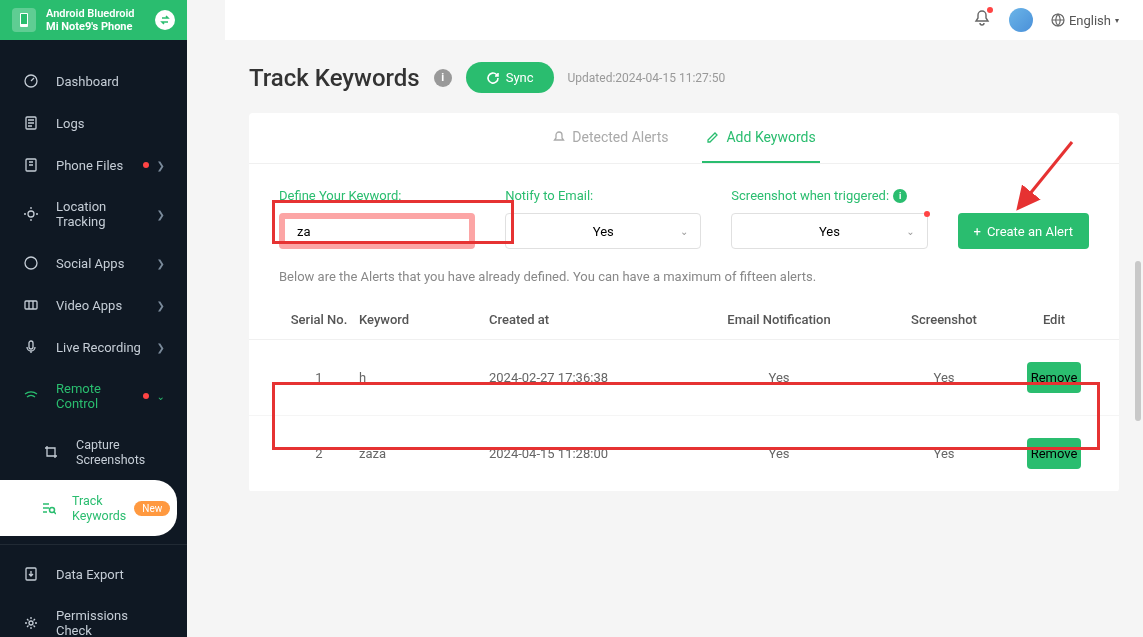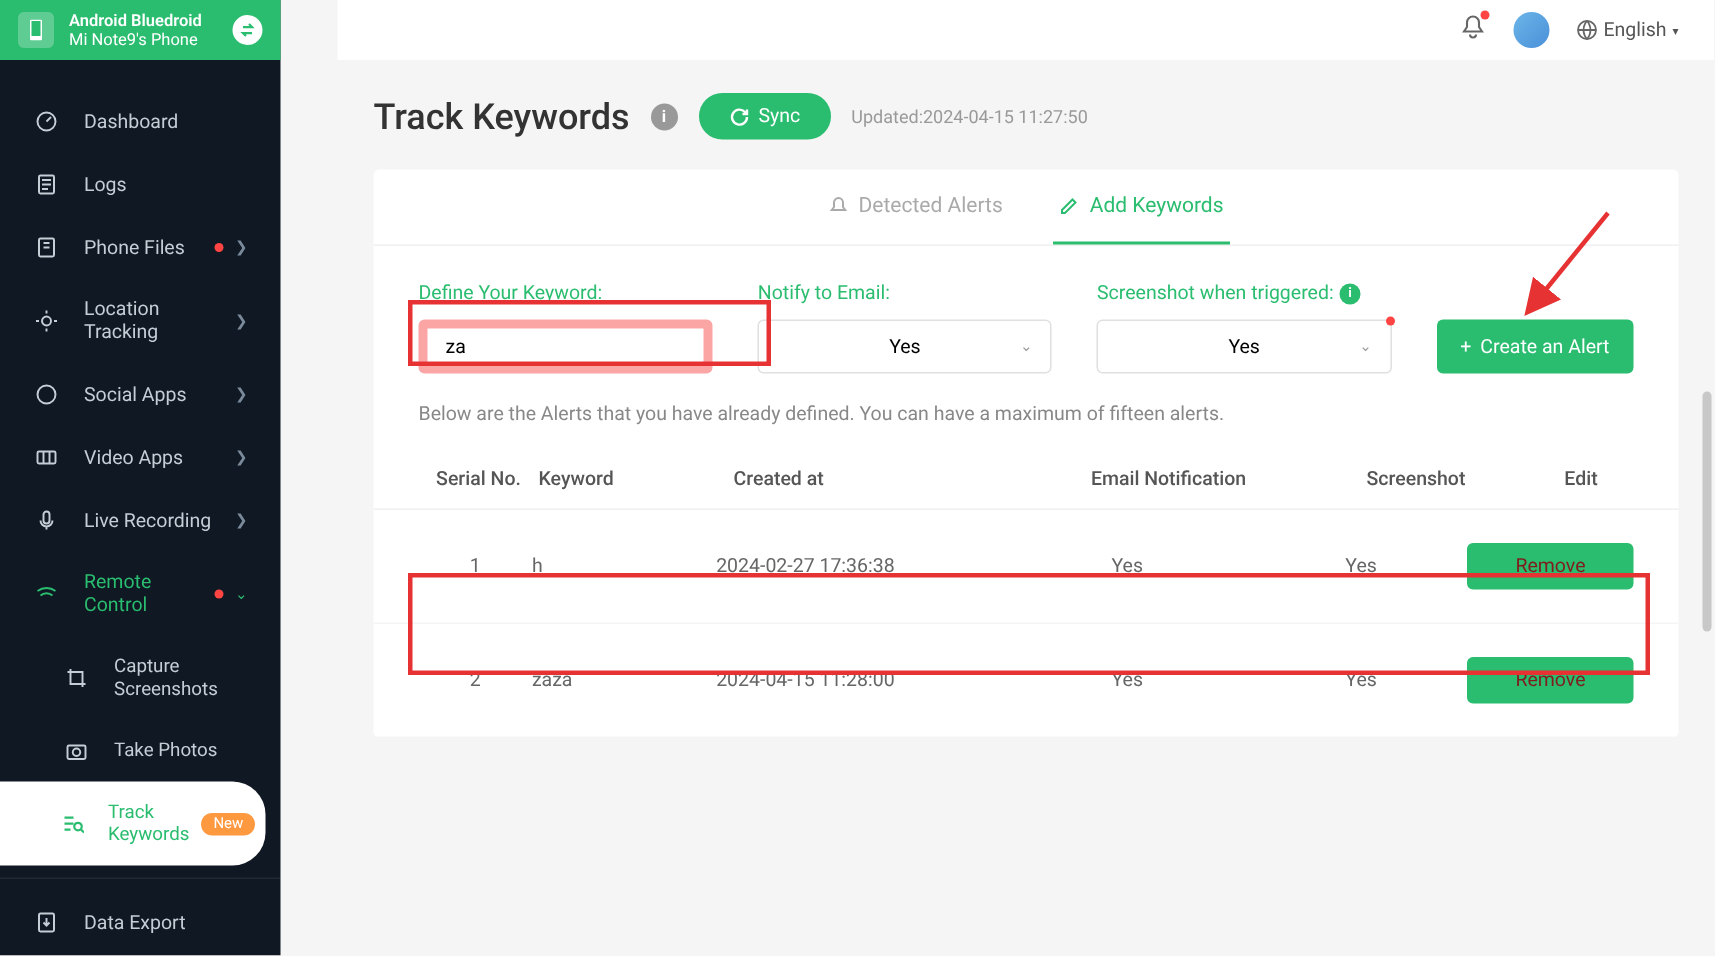--- a/index.html
+++ b/index.html
@@ -3,21 +3,21 @@
 <meta charset="utf-8">
 <style>
 * { margin: 0; padding: 0; box-sizing: border-box; font-family: -apple-system, BlinkMacSystemFont, "Segoe UI", Roboto, sans-serif; }
 body { background: #f5f5f5; width: 1143px; height: 637px; overflow: hidden; position: relative; }
 
 .sidebar { width: 187px; height: 637px; background: #0f1823; position: absolute; left: 0; top: 0; }
 .sidebar-header { background: #2abd6f; height: 40px; display: flex; align-items: center; padding: 0 12px; }
 .device-icon { width: 24px; height: 24px; background: rgba(255,255,255,0.25); border-radius: 4px; margin-right: 10px; display: flex; align-items: center; justify-content: center; }
 .device-info { flex: 1; color: #fff; font-size: 11px; line-height: 1.2; }
 .device-name { font-weight: 600; }
-.device-phone { font-weight: 400; }
+.device-phone { font-weight: 700; }
 .swap-icon { width: 20px; height: 20px; background: #fff; border-radius: 50%; display: flex; align-items: center; justify-content: center; color: #2abd6f; }
 
 .nav-list { padding-top: 20px; }
 .nav-item { display: flex; align-items: center; padding: 13px 22px; color: #c5cdd6; font-size: 13px; cursor: pointer; position: relative; }
 .nav-icon { width: 18px; margin-right: 16px; display: flex; align-items: center; justify-content: center; }
 .nav-label { flex: 1; }
 .nav-chevron { color: #7a8a9a; font-size: 10px; }
 .nav-dot { width: 6px; height: 6px; background: #ff4444; border-radius: 50%; margin-right: 8px; }
 .nav-item.active { color: #2abd6f; }
 .nav-item.sub { padding-left: 42px; font-size: 12.5px; }
@@ -59,21 +59,21 @@
 
 .info-text { color: #888; font-size: 13px; padding: 0 30px 16px; }
 .table-header { display: flex; padding: 12px 30px; border-bottom: 1px solid #f0f0f0; color: #555; font-size: 13px; font-weight: 500; }
 .table-row { display: flex; padding: 22px 30px; border-bottom: 1px solid #f5f5f5; color: #666; font-size: 13px; align-items: center; }
 .col-serial { width: 80px; text-align: center; }
 .col-keyword { width: 130px; text-align: left; }
 .col-created { width: 200px; text-align: left; }
 .col-email { width: 180px; text-align: center; }
 .col-screenshot { width: 150px; text-align: center; }
 .col-edit { flex: 1; text-align: center; }
-.remove-btn { background: #2abd6f; color: #7f1d1d; border: none; border-radius: 4px; padding: 8px 32px; font-size: 13px; cursor: pointer; }
+.remove-btn { background: #2abd6f; color: #000000; border: none; border-radius: 4px; padding: 8px 4px; font-size: 13px; cursor: pointer; }
 
 .scrollbar-track { position: absolute; right: 2px; top: 46px; width: 6px; height: 580px; background: transparent; }
 .scrollbar-thumb { width: 6px; height: 160px; background: #c8c8c8; border-radius: 3px; position: absolute; top: 215px; }
 </style>
 </head>
 <body>
 
 <div class="sidebar">
   <div class="sidebar-header">
     <div class="device-icon">
@@ -172,29 +172,20 @@
       <span class="nav-dot"></span>
       <span class="nav-chevron" style="color:#2abd6f">⌄</span>
     </div>
     <div class="nav-item sub">
       <span class="nav-icon">
           <svg width="14" height="14" viewBox="0 0 14 14" fill="none" stroke="#c5cdd6" stroke-width="1.3">
             <path d="M3 1v10h10M11 13V3H1"></path>
           </svg>
         </span>
       <span class="nav-label">Capture Screenshots</span>
-    </div>
-    <div class="nav-item sub">
-      <span class="nav-icon">
-          <svg width="14" height="14" viewBox="0 0 14 14" fill="none" stroke="#c5cdd6" stroke-width="1.3">
-            <rect x="1" y="3" width="12" height="9" rx="1"></rect>
-            <circle cx="7" cy="7.5" r="2.5"></circle>
-          </svg>
-        </span>
-      <span class="nav-label">Take Photos</span>
     </div>
     <div class="nav-item sub highlight">
       <span class="nav-icon">
           <svg width="14" height="14" viewBox="0 0 14 14" fill="none" stroke="#2abd6f" stroke-width="1.5">
             <path d="M1 3h6M1 7h6M1 11h4"></path>
             <circle cx="10" cy="9" r="2.5"></circle>
             <path d="M12 11l2 2"></path>
           </svg>
         </span>
       <span class="nav-label">Track Keywords</span>

